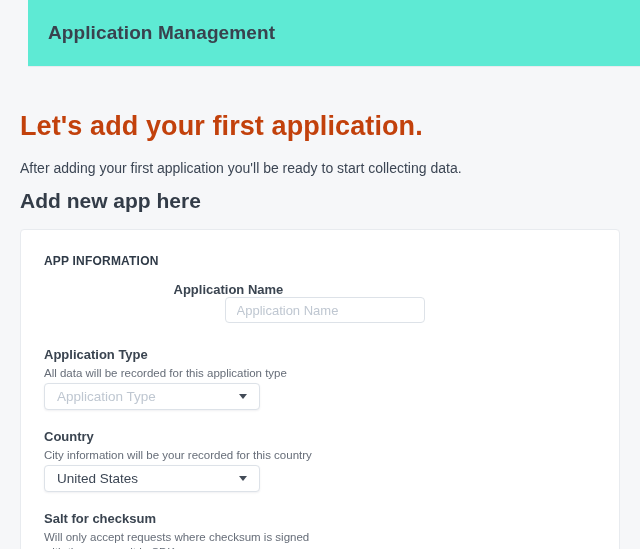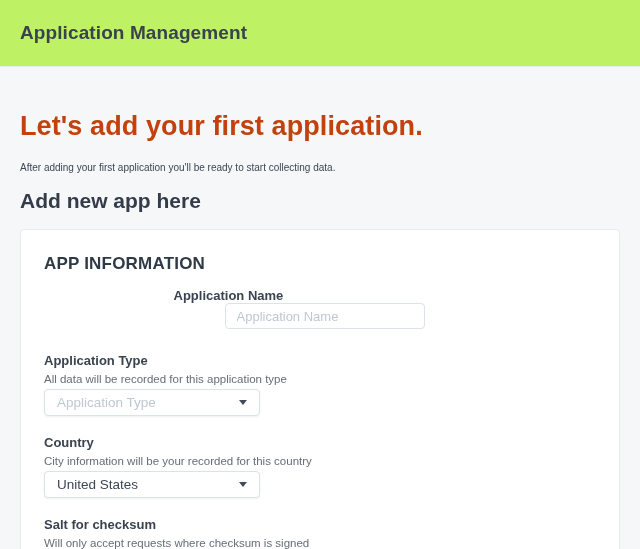--- a/index.html
+++ b/index.html
@@ -6,46 +6,47 @@
   html, body { width: 640px; height: 549px; overflow: hidden; }
   body {
     font-family: "Liberation Sans", "DejaVu Sans", sans-serif;
     background: #f6f7f9;
     color: #3c4654;
   }
 
   
   .topbar {
     height: 67px;
-    background: #bef264;
+    background: #5eead4;
     border-bottom: 1px solid #e9ebef;
     display: flex;
     align-items: center;
     padding: 0 20px;
+    margin-left: 28px;
   }
   .topbar h1 {
     font-size: 19px;
     font-weight: 600;
     color: #39424e;
     letter-spacing: 0.1px;
   }
 
   
   .content { padding: 0 20px; }
   .hero-title {
     margin-top: 42px;
     font-size: 27px;
     line-height: 34px;
     font-weight: 600;
     color: #c2410c;
     letter-spacing: 0.1px;
   }
   .hero-subtitle {
     margin-top: 15px;
-    font-size: 10px;
+    font-size: 14px;
     line-height: 20px;
     color: #3c4654;
   }
   .section-title {
     margin-top: 10px;
     font-size: 21px;
     line-height: 26px;
     font-weight: 600;
     color: #333c48;
   }
@@ -53,21 +54,21 @@
   
   .card {
     margin-top: 15px;
     background: #ffffff;
     border: 1px solid #e8ebef;
     border-radius: 4px;
     padding: 24px 14px 60px 23px;
     min-height: 330px;
   }
   .card-section-label {
-    font-size: 17px;
+    font-size: 12px;
     font-weight: 600;
     color: #2f3a47;
     letter-spacing: 0.2px;
     margin-bottom: 14px;
   }
 
   
   .row { display: flex; margin-bottom: 19px; flex-direction: column; }
   .row.first { align-items: center; margin-bottom: 24px; }
   .label-col { width: 302px; padding-right: 20px; }

